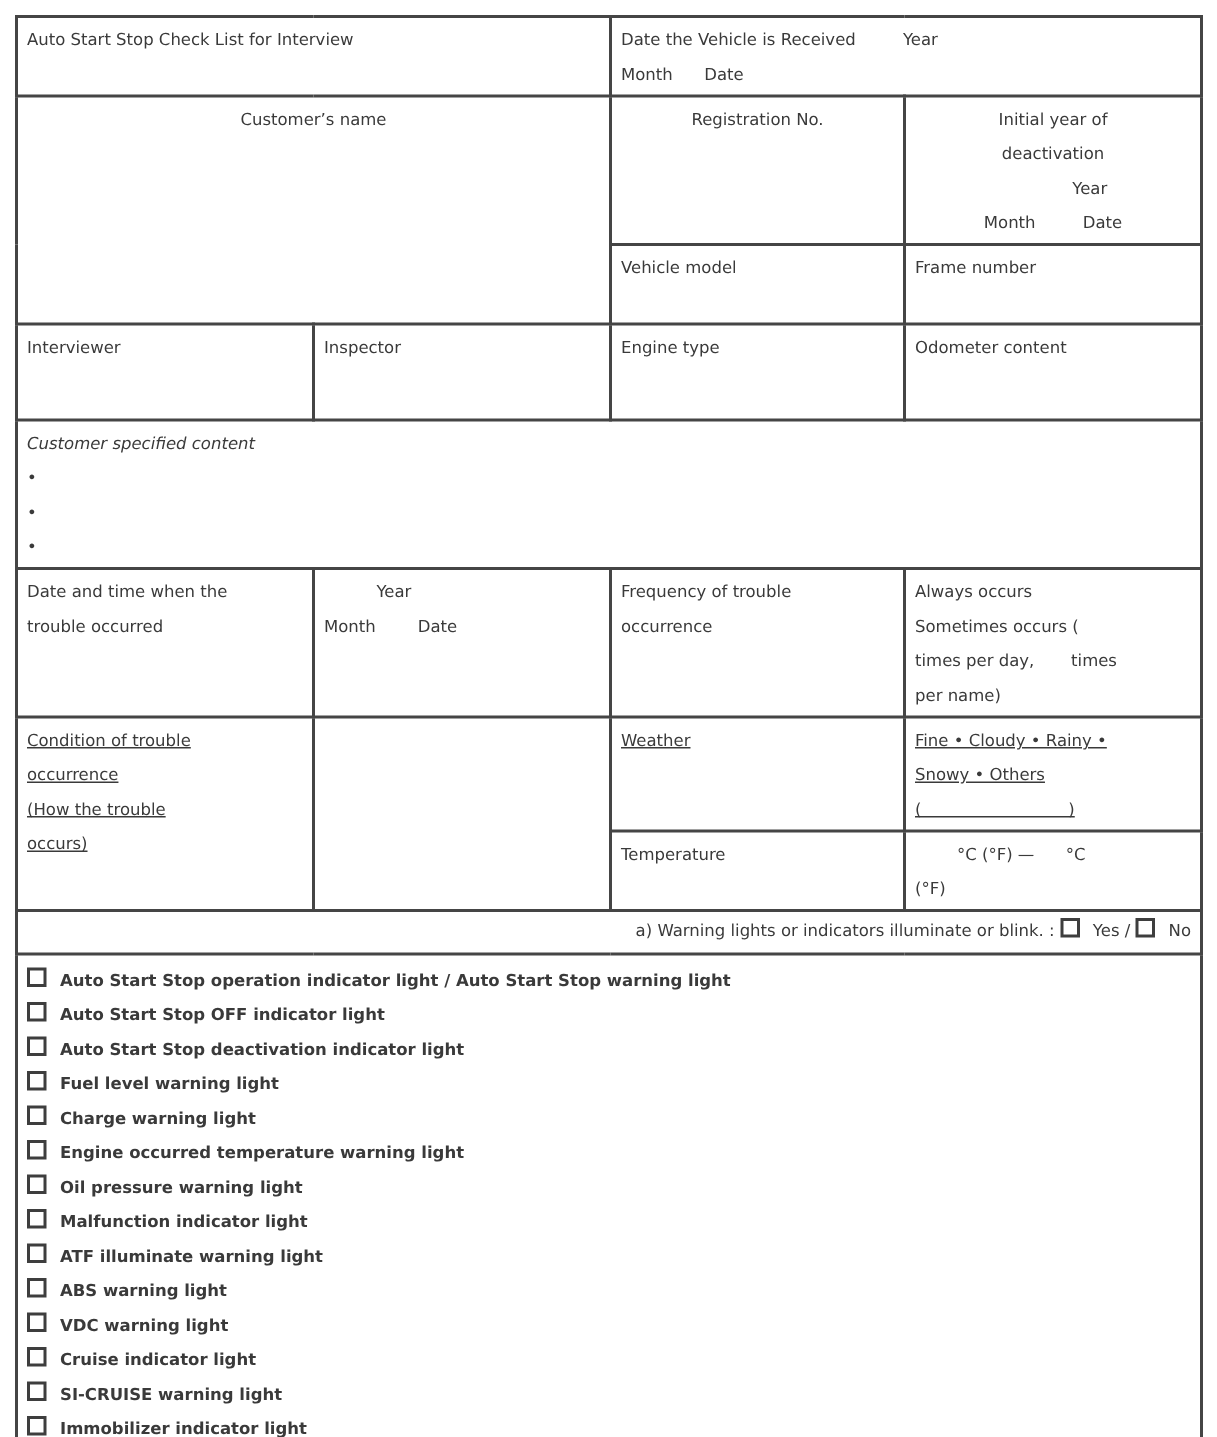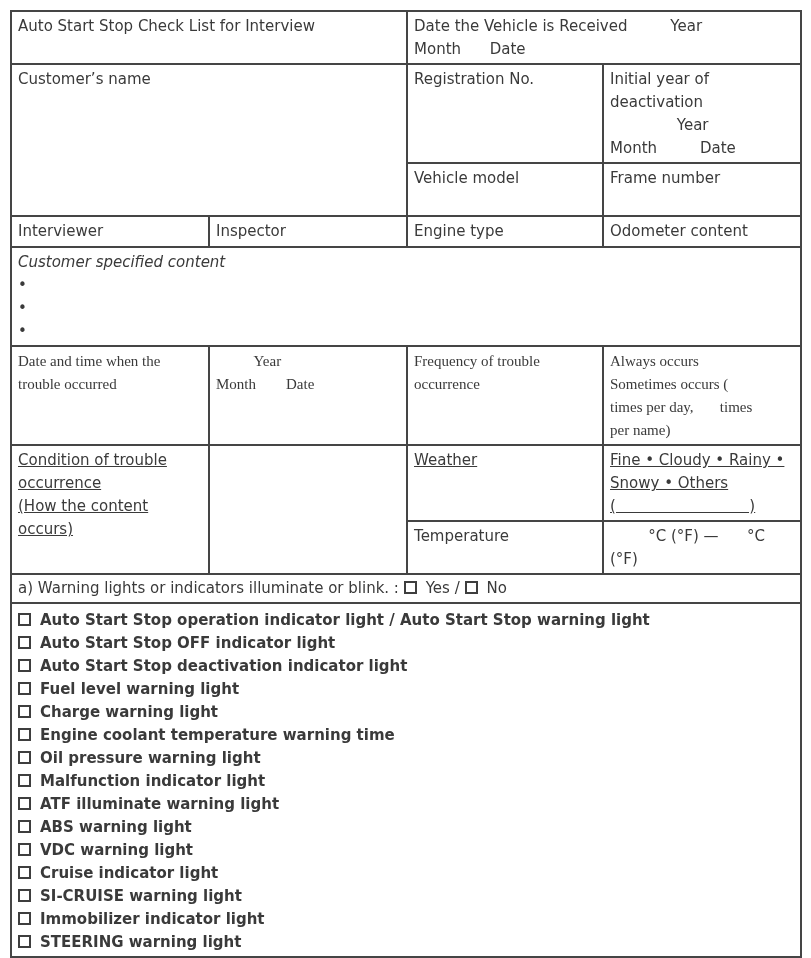--- a/index.html
+++ b/index.html
@@ -21,34 +21,34 @@
     left: 10px;
     top: 10px;
     width: 790px;
     border-collapse: collapse;
     table-layout: fixed;
   }
   td {
     border: 2px solid #454545;
     vertical-align: top;
     padding: 3px 6px 2px 6px;
-    font-size: 15px;
+    font-size: 11px;
     line-height: 23px;
     overflow: hidden;
   }
   .line { white-space: pre-wrap; }
   tr.r1  { height: 47px; }
-  tr.r2a { height: 93px; }
+  tr.r2a { height: 93px; text-align: center; }
   tr.r2b { height: 53px; }
-  tr.r3  { height: 31px; }
+  tr.r3  { height: 64px; }
   tr.r4  { height: 94px; font-style: italic; }
-  tr.r5  { height: 99px; font-family: Liberation Serif, serif; }
+  tr.r5  { height: 99px; }
   tr.r6a { height: 71px; text-decoration: underline; }
   tr.r6b { height: 50px; }
-  tr.r7  { height: 29px; }
+  tr.r7  { height: 29px; text-align: right; }
   tr.r7 td { padding-top: 2px; padding-bottom: 1px; line-height: 22px; }
   tr.r8  { height: 354px; }
   tr.r8 td { padding-top: 5px; }
   .checkbox {
     display: inline-block;
     width: 9px;
     height: 9px;
     border: 2px solid #3e3e3e;
     background: #ffffff;
     margin-right: 9px;
@@ -146,21 +146,21 @@
         <div class="line">Sometimes occurs (</div>
         <div class="line">times per day,       times</div>
         <div class="line">per name)</div>
       </td>
     </tr>
 
     <tr class="r6a">
       <td rowspan="2">
         <div class="line">Condition of trouble</div>
         <div class="line">occurrence</div>
-        <div class="line">(How the content</div>
+        <div class="line">(How the trouble</div>
         <div class="line">occurs)</div>
       </td>
       <td rowspan="2"></td>
       <td>
         <div class="line">Weather</div>
       </td>
       <td>
         <div class="line">Fine • Cloudy • Rainy •</div>
         <div class="line">Snowy • Others</div>
         <div class="line">(                            )</div>
@@ -183,21 +183,21 @@
       </td>
     </tr>
 
     <tr class="r8">
       <td colspan="4">
         <div class="check-item"><span class="checkbox"></span><span>Auto Start Stop operation indicator light / Auto Start Stop warning light</span></div>
         <div class="check-item"><span class="checkbox"></span><span>Auto Start Stop OFF indicator light</span></div>
         <div class="check-item"><span class="checkbox"></span><span>Auto Start Stop deactivation indicator light</span></div>
         <div class="check-item"><span class="checkbox"></span><span>Fuel level warning light</span></div>
         <div class="check-item"><span class="checkbox"></span><span>Charge warning light</span></div>
-        <div class="check-item"><span class="checkbox"></span><span>Engine coolant temperature warning time</span></div>
+        <div class="check-item"><span class="checkbox"></span><span>Engine occurred temperature warning light</span></div>
         <div class="check-item"><span class="checkbox"></span><span>Oil pressure warning light</span></div>
         <div class="check-item"><span class="checkbox"></span><span>Malfunction indicator light</span></div>
         <div class="check-item"><span class="checkbox"></span><span>ATF illuminate warning light</span></div>
         <div class="check-item"><span class="checkbox"></span><span>ABS warning light</span></div>
         <div class="check-item"><span class="checkbox"></span><span>VDC warning light</span></div>
         <div class="check-item"><span class="checkbox"></span><span>Cruise indicator light</span></div>
         <div class="check-item"><span class="checkbox"></span><span>SI-CRUISE warning light</span></div>
         <div class="check-item"><span class="checkbox"></span><span>Immobilizer indicator light</span></div>
         <div class="check-item"><span class="checkbox"></span><span>STEERING warning light</span></div>
       </td>

